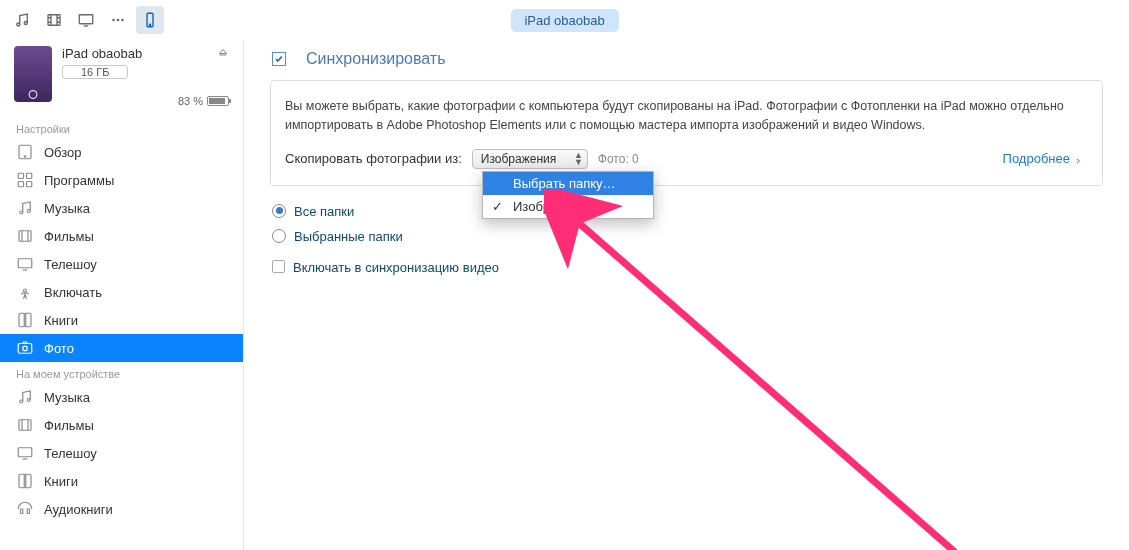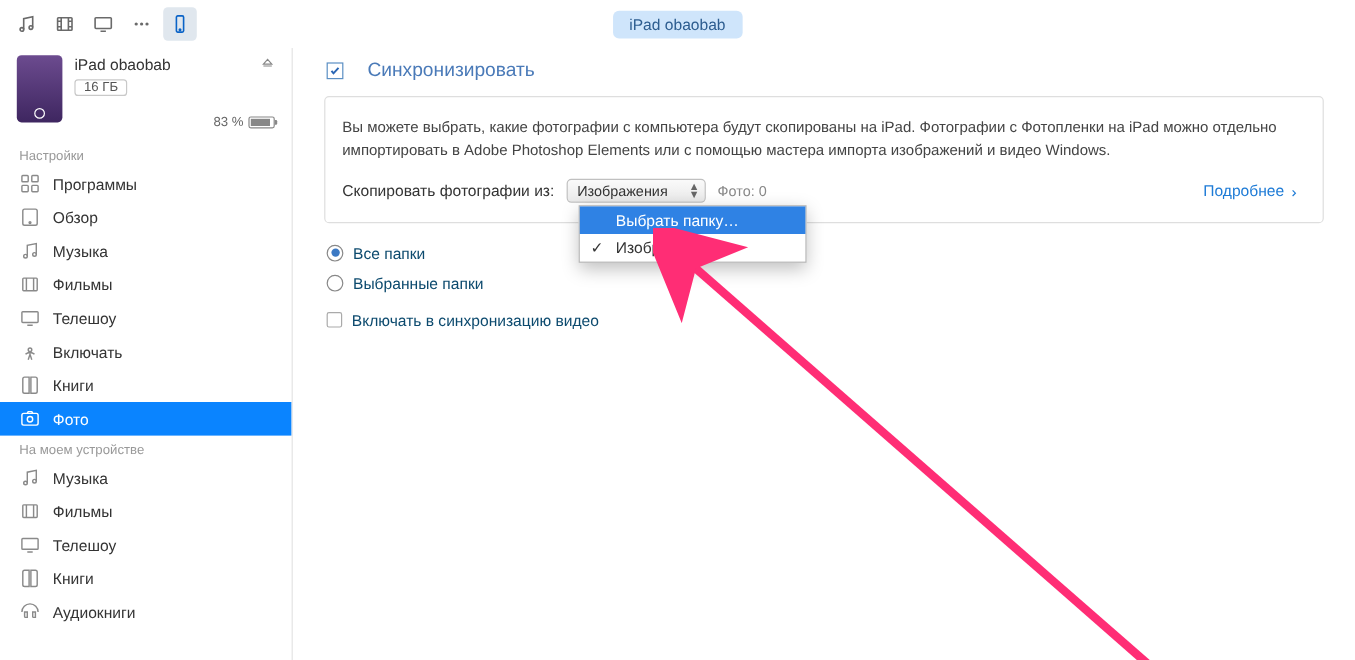--- a/index.html
+++ b/index.html
@@ -14,21 +14,21 @@
 .main { display: flex; height: calc(100% - 40px); }
 
 
 .sidebar { width: 244px; border-right: 1px solid #e4e4e4; overflow-y: auto; }
 .device-head { display: flex; padding: 6px 14px 10px 14px; align-items: flex-start; }
 .device-thumb { width: 38px; height: 56px; background: linear-gradient(180deg,#6c4b8f 0%,#3e2660 100%); border-radius: 4px; position: relative; margin-right: 10px; }
 .device-thumb::after { content:""; position:absolute; bottom:3px; left:50%; transform:translateX(-50%); width:7px; height:7px; border:1px solid #fff; border-radius:50%; }
 .device-meta { flex:1; }
 .device-name { font-size:13px; font-weight:500; margin-bottom:3px; display:flex; align-items:center; }
 .eject { margin-left:auto; color:#888; }
-.storage-badge { display:inline-block; border:1px solid #c9c9c9; border-radius:3px; padding:0 7px; font-size:11px; color:#555; }
+.storage-badge { display:inline-block; border:1px solid #c9c9c9; border-radius:3px; padding:0 18px; font-size:11px; color:#555; }
 .battery-row { margin-top:16px; font-size:11px; color:#666; display:flex; align-items:center; justify-content:flex-end; gap:4px; }
 .battery { width:22px; height:10px; border:1px solid #888; border-radius:2px; position:relative; }
 .battery::after { content:""; position:absolute; right:-3px; top:2px; width:2px; height:4px; background:#888; border-radius:0 1px 1px 0; }
 .battery .fill { position:absolute; left:1px; top:1px; bottom:1px; width:80%; background:#888; }
 
 .sb-header { font-size:11px; color:#999; padding:6px 16px 3px; }
 .sb-item { display:flex; align-items:center; padding:5px 16px; font-size:13px; color:#333; gap:10px; }
 .sb-item .ico { width:18px; height:18px; display:flex; align-items:center; justify-content:center; color:#8a8a8a; }
 .sb-item.active { background:#0a84ff; color:#fff; }
 .sb-item.active .ico { color:#fff; }
@@ -42,21 +42,21 @@
 
 .panel { border:1px solid #dedede; border-radius:4px; padding:16px 20px 16px 14px; margin-bottom:18px; }
 .help-text { font-size:12.5px; color:#444; line-height:1.5; margin-bottom:14px; }
 .copy-row { display:flex; align-items:center; gap:10px; font-size:13px; position:relative; }
 .copy-row .lbl { color:#333; }
 .select { background:linear-gradient(#fafafa,#e9e9e9); border:1px solid #c0c0c0; border-radius:4px; padding:2px 20px 2px 8px; font-size:12px; color:#333; position:relative; min-width:116px; }
 .select .arrows { position:absolute; right:4px; top:2px; font-size:9px; color:#666; line-height:7px; }
 .photo-count { color:#888; font-size:12px; }
 .more-link { margin-left:auto; color:#1e7bd6; font-size:13px; display:flex; align-items:flex-end; gap:4px; }
 
-.dropdown { position:absolute; top:22px; left:197px; width:190px; background:#fff; border:1px solid #b5b5b5; box-shadow:0 5px 14px rgba(0,0,0,.25); z-index:30; }
+.dropdown { position:absolute; top:22px; left:197px; width:172px; background:#fff; border:1px solid #b5b5b5; box-shadow:0 5px 14px rgba(0,0,0,.25); z-index:30; }
 .dropdown .opt { padding:4px 8px 4px 30px; font-size:13px; position:relative; }
 .dropdown .opt.hi { background:#2f82e4; color:#fff; }
 .dropdown .opt .check { position:absolute; left:9px; top:4px; color:#333; }
 
 .options-block { border-top:0; padding:0 2px; }
 .radio-row, .chk-row { display:flex; align-items:flex-start; gap:8px; font-size:13px; color:#0c4a6e; margin-bottom:10px; }
 .radio { width:14px; height:14px; border:1px solid #888; border-radius:50%; display:flex; align-items:center; justify-content:center; }
 .radio .dot { width:7px; height:7px; background:#3b79c4; border-radius:50%; }
 .smallchk { width:13px; height:13px; border:1px solid #aaa; border-radius:2px; background:#fff; }
 
@@ -126,36 +126,36 @@
             </span>
         </div>
       </div>
     </div>
 
     <div class="sb-header">Настройки</div>
 
     <div class="sb-item">
       <span class="ico">
           <svg class="ic" viewBox="0 0 24 24" fill="none" stroke="currentColor" stroke-width="1.6">
+            <rect x="4" y="3" width="16" height="18" rx="2"></rect>
+            <circle cx="12" cy="18" r="1"></circle>
+          </svg>
+        </span>
+      <span>Обзор</span>
+    </div>
+    <div class="sb-item">
+      <span class="ico">
+          <svg class="ic" viewBox="0 0 24 24" fill="none" stroke="currentColor" stroke-width="1.6">
             <rect x="3" y="3" width="7" height="7" rx="1"></rect>
             <rect x="14" y="3" width="7" height="7" rx="1"></rect>
             <rect x="3" y="14" width="7" height="7" rx="1"></rect>
             <rect x="14" y="14" width="7" height="7" rx="1"></rect>
           </svg>
         </span>
       <span>Программы</span>
-    </div>
-    <div class="sb-item">
-      <span class="ico">
-          <svg class="ic" viewBox="0 0 24 24" fill="none" stroke="currentColor" stroke-width="1.6">
-            <rect x="4" y="3" width="16" height="18" rx="2"></rect>
-            <circle cx="12" cy="18" r="1"></circle>
-          </svg>
-        </span>
-      <span>Обзор</span>
     </div>
     <div class="sb-item">
       <span class="ico">
           <svg class="ic" viewBox="0 0 24 24" fill="none" stroke="currentColor" stroke-width="1.6">
             <path d="M9 18V6l10-2v12"></path>
             <circle cx="7" cy="18" r="2"></circle>
             <circle cx="17" cy="16" r="2"></circle>
           </svg>
         </span>
       <span>Музыка</span>

